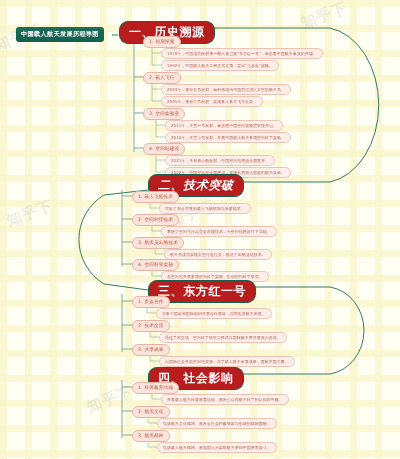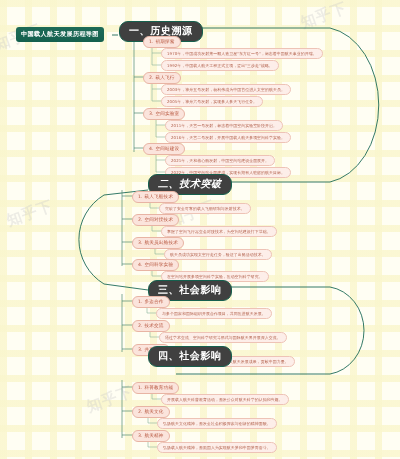--- a/index.html
+++ b/index.html
@@ -44,25 +44,25 @@
     background: linear-gradient(180deg,#1d6b58 0%, #14604e 100%);
     color: #ffffff;
     border-radius: 3px;
     font-size: 6.2px;
     font-weight: bold;
     padding: 4px 5px 4.5px 5px;
     letter-spacing: 0.3px;
   }
   
   .sec {
-    background: #404040;
+    background: #b91c1c;
     color: #ffffff;
     border: 1.6px solid #16604e;
     border-radius: 9px;
-    font-size: 10px;
+    font-size: 12px;
     font-weight: bold;
     padding: 4px 9px 4.5px 9px;
     letter-spacing: 0.6px;
   }
   
   .sub {
     background: #fbe4dc;
     color: #b5523a;
     border: 0.7px solid #e8b4a4;
     border-radius: 6px;
@@ -179,32 +179,32 @@
 
 <div class="node sub" style="left:132px; top:214px;">2. 空间对接技术</div>
 <div class="node leaf" style="left:161px; top:226px;">掌握了空间飞行器交会对接技术，为空间站建设打下基础。</div>
 
 <div class="node sub" style="left:132px; top:237px;">3. 航天员出舱技术</div>
 <div class="node leaf" style="left:164px; top:249px;">航天员成功实现太空行走任务，验证了出舱活动技术。</div>
 
 <div class="node sub" style="left:132px; top:259px;">4. 空间科学实验</div>
 <div class="node leaf" style="left:161px; top:271px;">在空间站开展多项空间科学实验，推动空间科学研究。</div>
 
-<div class="node sec" style="left:148px; top:280px;">三、社会影响</div>
+<div class="node sec" style="left:148px; top:280px;">三、东方红一号</div>
 
 <div class="node sub" style="left:132px; top:296px;">1. 多边合作</div>
 <div class="node leaf" style="left:156px; top:308px;">与多个国家和国际组织开展合作项目，共同推进航天发展。</div>
 
 <div class="node sub" style="left:132px; top:320px;">2. 技术交流</div>
 <div class="node leaf" style="left:159px; top:332px;">通过学术交流、空间科学研究等形式与国际航天界开展深入交流。</div>
 
 <div class="node sub" style="left:132px; top:344px;">3. 共享成果</div>
 <div class="node leaf" style="left:159px; top:356px;">向国际社会开放空间站资源，共享载人航天发展成果，贡献中国力量。</div>
 
-<div class="node sec" style="left:148px; top:346px;">四、社会影响</div>
+<div class="node sec" style="left:148px; top:367px;">四、社会影响</div>
 
 <div class="node sub" style="left:132px; top:382px;">1. 科普教育功能</div>
 <div class="node leaf" style="left:161px; top:394px;">开展载人航天科普教育活动，激发公众对航天科学的认知和兴趣。</div>
 
 <div class="node sub" style="left:132px; top:406px;">2. 航天文化</div>
 <div class="node leaf" style="left:157px; top:418px;">弘扬航天文化精神，激发全社会积极探索与创新的精神面貌。</div>
 
 <div class="node sub" style="left:132px; top:430px;">3. 航天精神</div>
 <div class="node leaf" style="left:157px; top:442px;">弘扬载人航天精神，激励国人为实现航天梦和中国梦而奋斗。</div>
 

